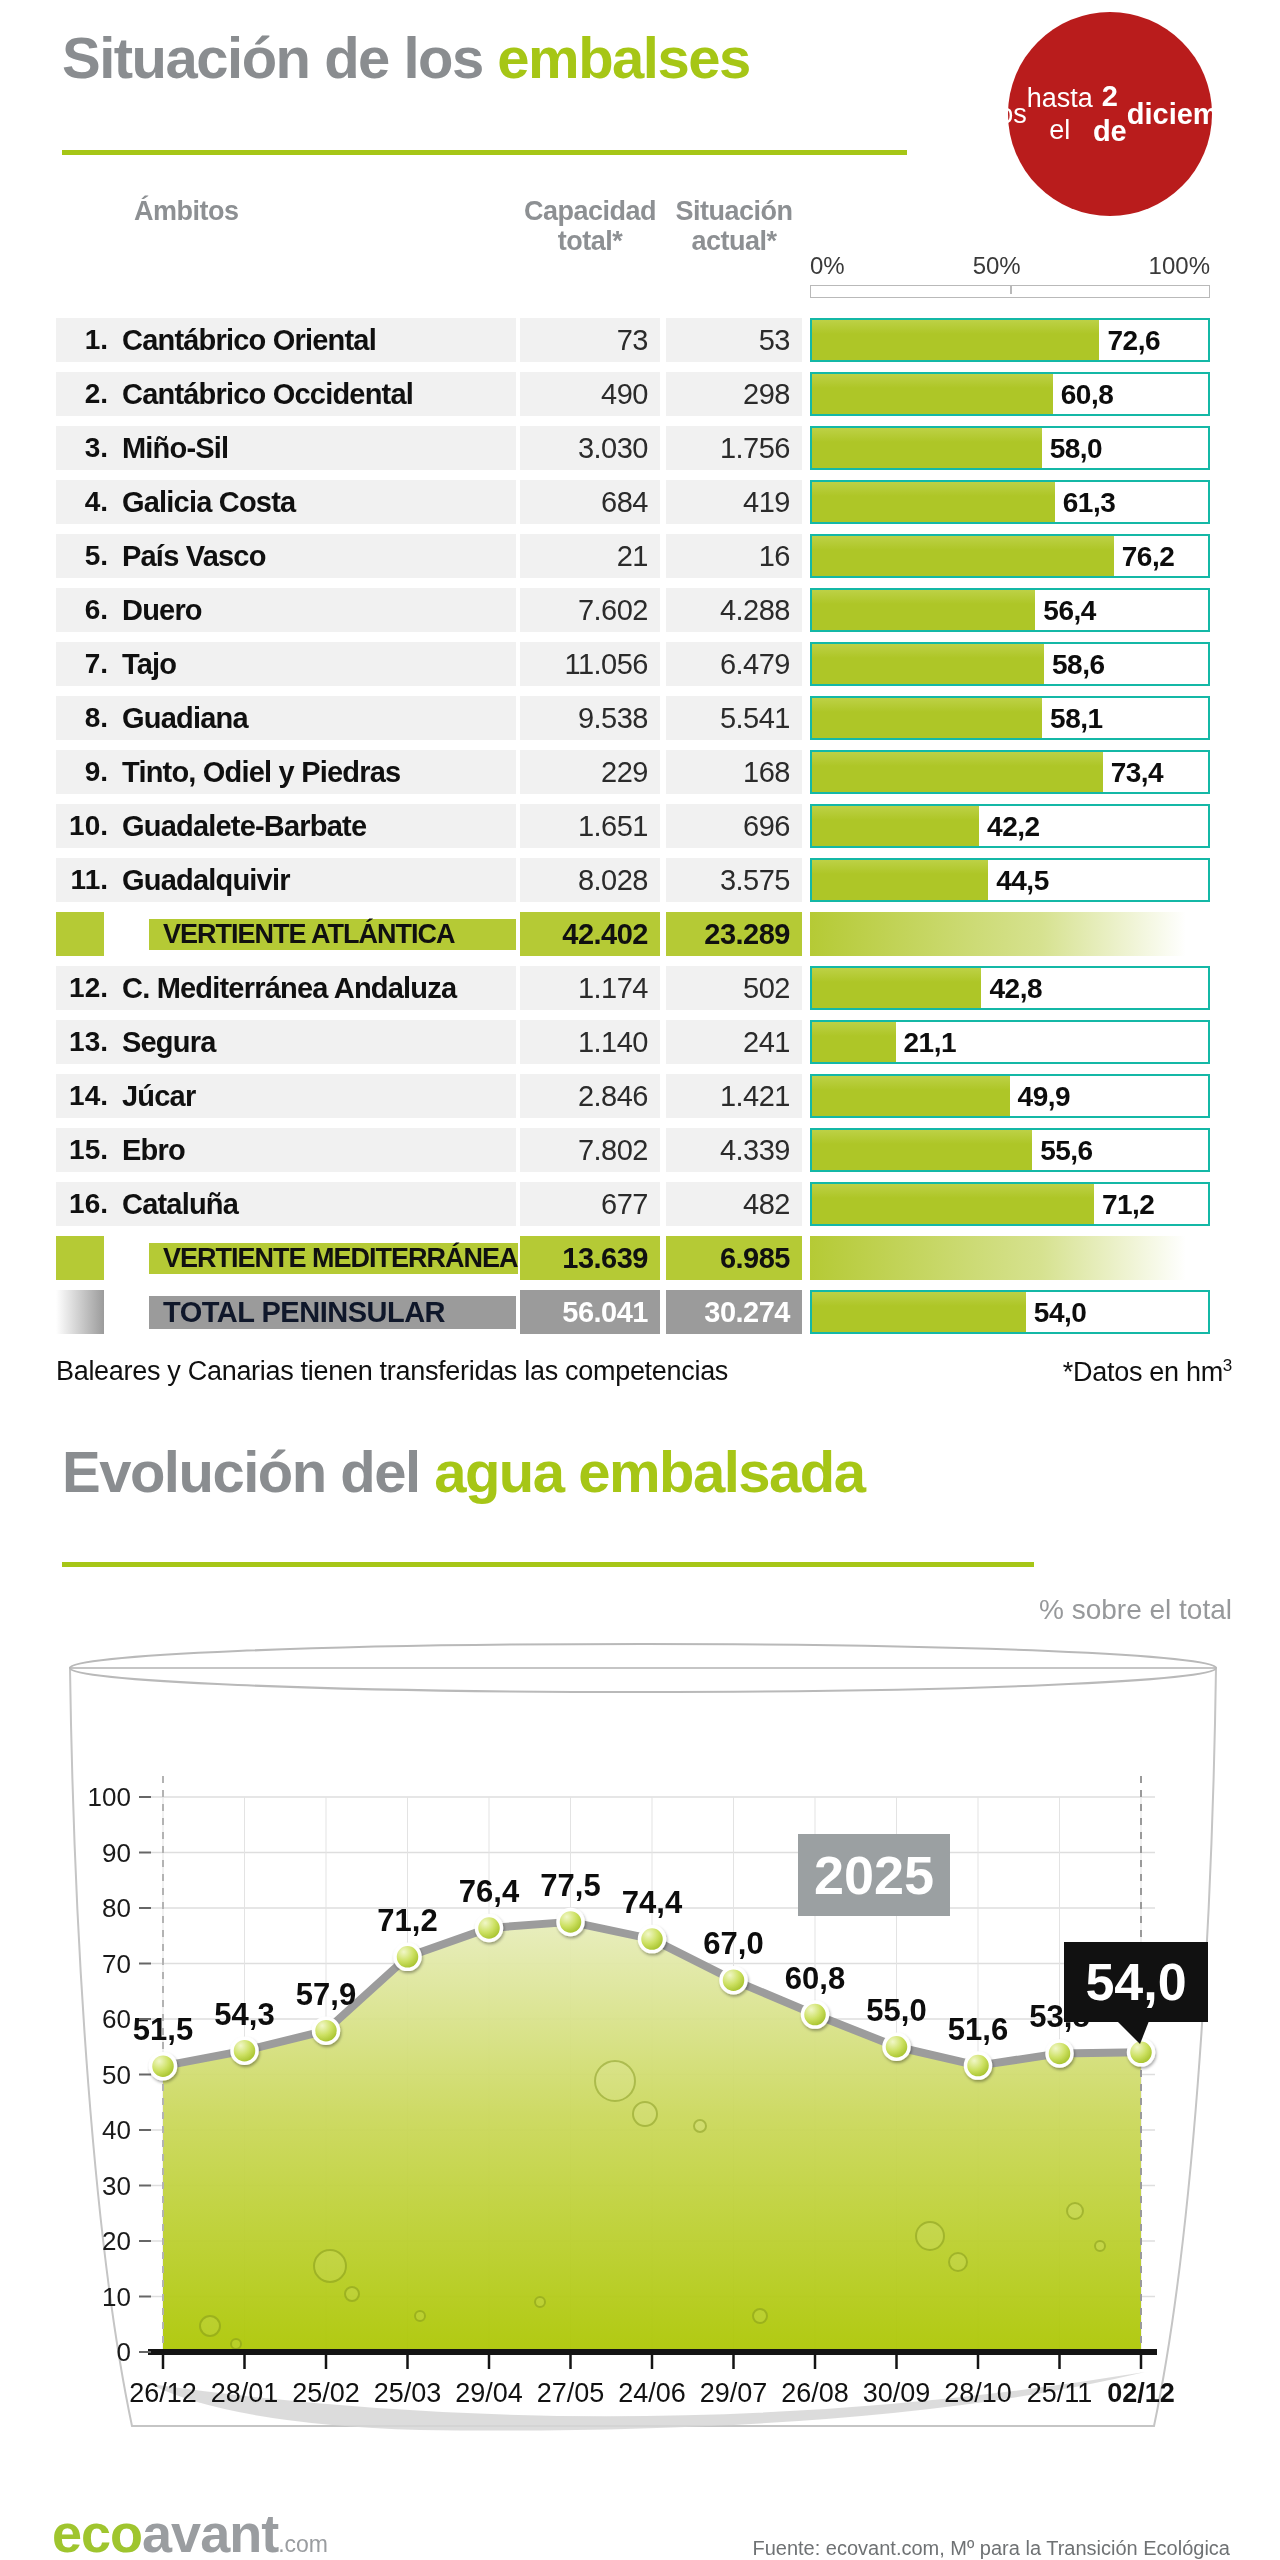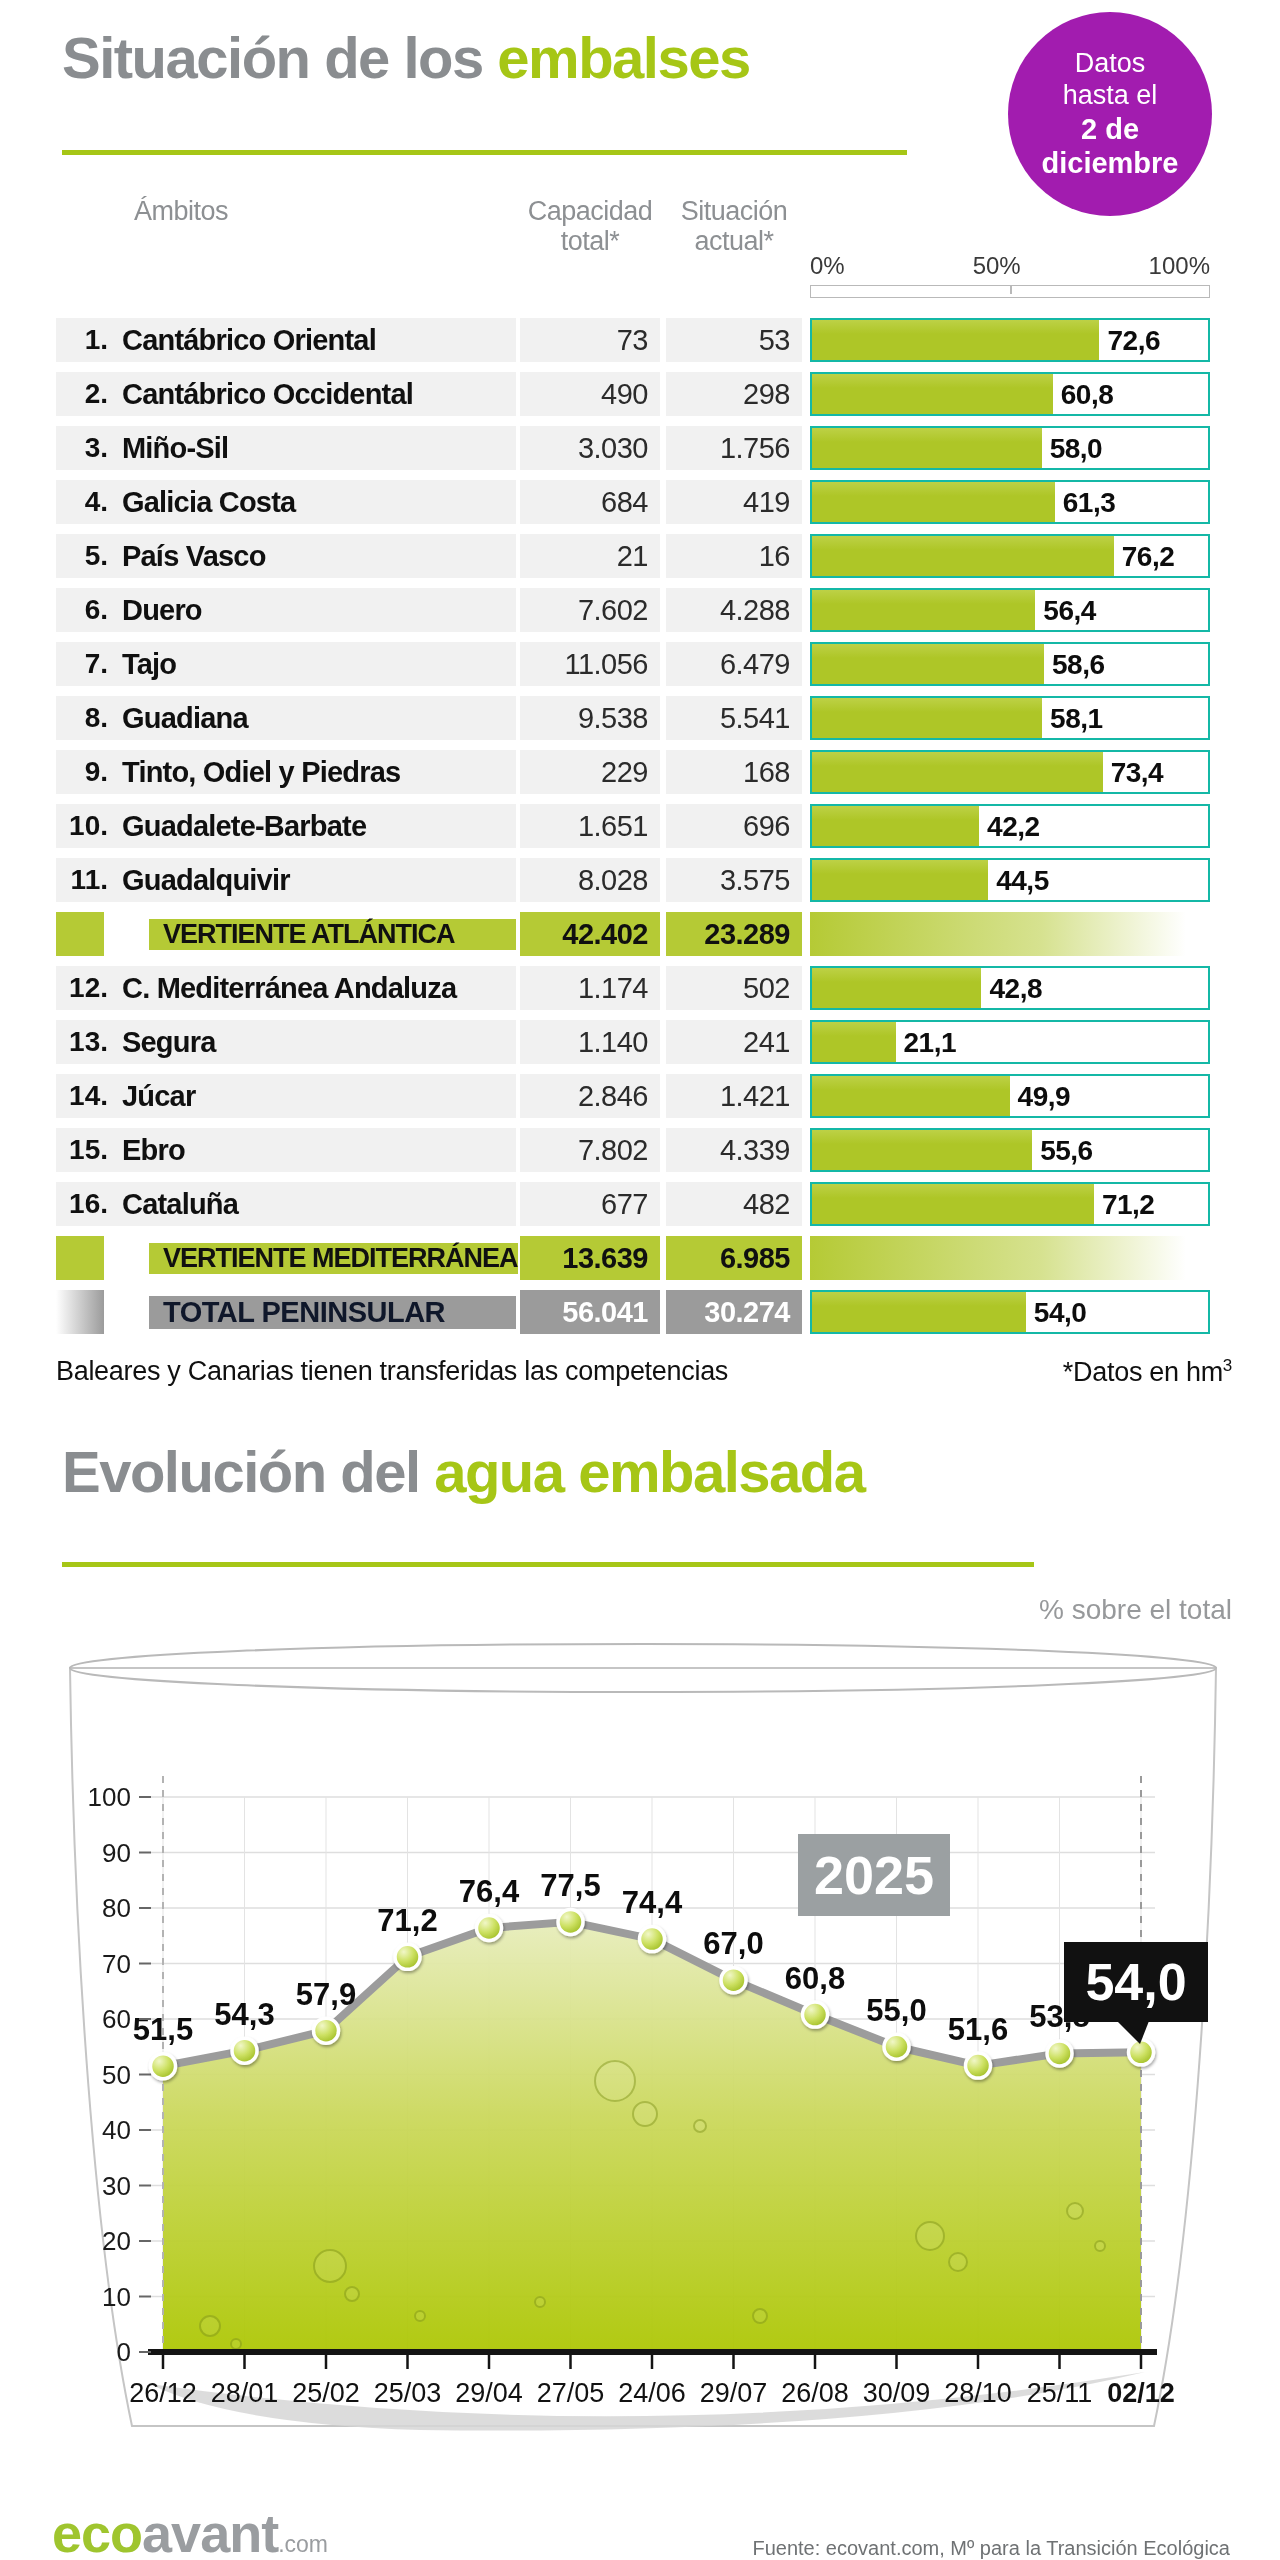--- a/index.html
+++ b/index.html
@@ -7,27 +7,27 @@
   #page{position:relative;width:1280px;height:2560px;background:#fff;overflow:hidden;}
 
   
   .big-title{position:absolute;left:62px;font-size:58px;font-weight:700;letter-spacing:-1.5px;white-space:nowrap;}
   .big-title .t-gray{color:#8a8d90;margin-top:8px;}
   .big-title .t-green{color:#a6c616;}
   .title-rule{position:absolute;left:62px;height:5px;background:#a6c616;}
 
   
   #badge{position:absolute;left:1008px;top:12px;width:204px;height:204px;border-radius:50%;
-    background:#a21caf;color:#fff;display:flex;flex-direction:column;align-items:center;justify-content:center;
+    background:#b91c1c;color:#fff;display:flex;flex-direction:row;align-items:center;justify-content:center;
     text-align:center;line-height:1.2;font-size:27px;}
   #badge .b-bold{font-weight:700;font-size:29px;}
 
   
   .tgrid{display:grid;grid-template-columns:460px 4px 140px 6px 136px 8px 400px;}
-  #col-headers{position:absolute;left:56px;top:196px;width:1154px;color:#8d9093;font-weight:400;font-size:27px;line-height:1.12;letter-spacing:-0.5px;}
+  #col-headers{position:absolute;left:56px;top:196px;width:1154px;color:#8d9093;font-weight:700;font-size:27px;line-height:1.12;letter-spacing:-0.5px;}
   #col-headers .h-amb{padding-left:78px;align-self:start;}
   #col-headers .h-two{text-align:center;}
   #scale-head{position:absolute;left:56px;top:252px;width:1154px;}
   .scale-labels{display:flex;justify-content:space-between;font-size:24px;color:#3a3a3a;margin-bottom:5px;}
   .scale-track{height:13px;border:1px solid #b9b9b9;background:#fff;position:relative;box-sizing:border-box;}
   .scale-track:after{content:'';position:absolute;left:50%;top:0;width:2px;height:8px;background:#b9b9b9;}
 
   #rows{position:absolute;left:56px;top:318px;width:1154px;}
   .trow{height:44px;margin-bottom:10px;}
   .cell{box-sizing:border-box;}

